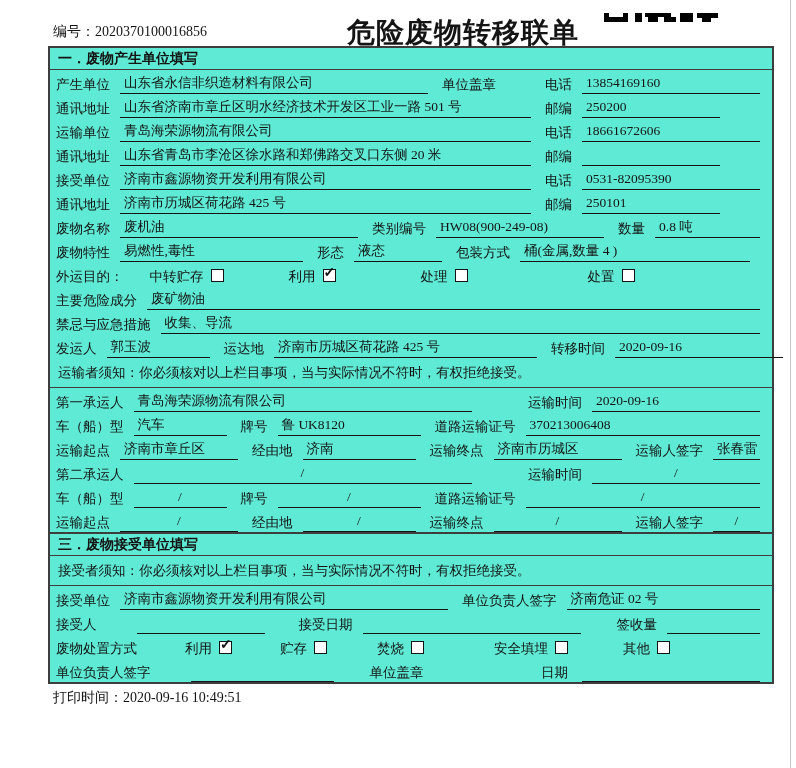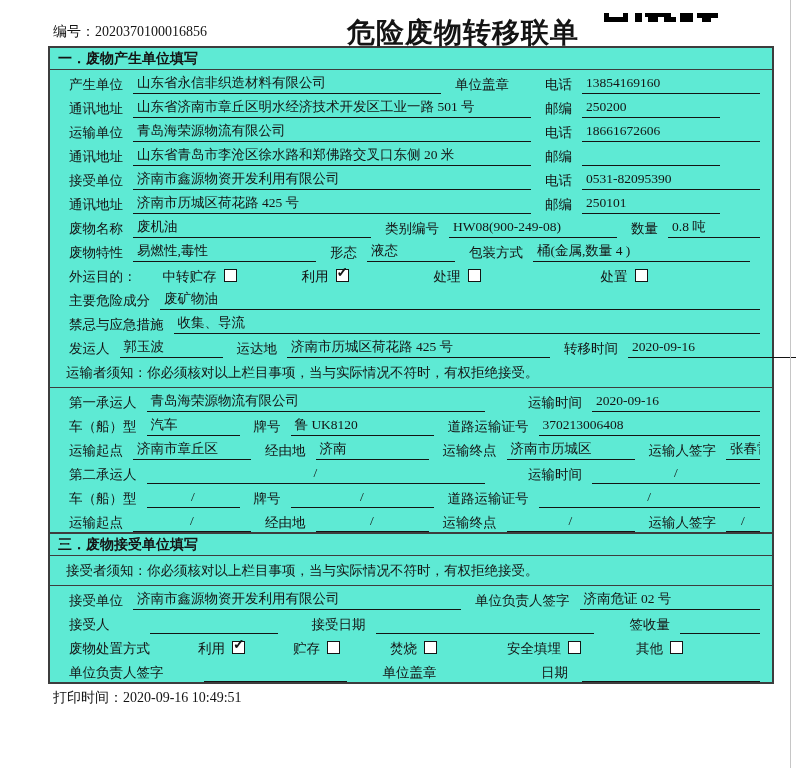--- a/index.html
+++ b/index.html
@@ -8,22 +8,22 @@
   .page{position:absolute;left:32px;top:14px;width:726px;margin-left:16px;}
   .hdr{position:relative;height:32px;}
   .doc-no{position:absolute;left:5px;top:9px;font-size:14px;white-space:nowrap;}
   .title{position:absolute;left:50%;margin-left:52px;transform:translateX(-50%);top:0;
          font-size:28px;font-weight:bold;letter-spacing:1px;white-space:nowrap;}
   .qr{position:absolute;right:56px;top:-6px;}
   .box{border:2px solid #3d3d3d;background:#5eead4;}
   .sec-hdr{font-weight:bold;font-size:14px;line-height:21px;padding-left:8px;
            border-bottom:1px solid #3d3d3d;}
   .sec-hdr.bt{border-top:2px solid #3d3d3d;}
-  .notice{font-size:13.5px;line-height:29px;padding-left:16px;border-bottom:1px solid #3d3d3d;}
-  .row{display:flex;align-items:flex-end;height:24px;padding:0 10px 0 19px;font-size:13.5px;}
+  .notice{font-size:13.5px;line-height:29px;padding-left:8px;border-bottom:1px solid #3d3d3d;}
+  .row{display:flex;align-items:flex-end;height:24px;padding:0 10px 0 6px;font-size:13.5px;}
   .lbl{line-height:19px;white-space:nowrap;margin-right:10px;flex:none;}
   .val{line-height:18px;border-bottom:1px solid #141414;margin-right:14px;
        padding:0 4px 1px;white-space:nowrap;flex:none;overflow:hidden;}
   .val.fx{flex:1 1 auto;margin-right:2px;}
   .ctr{text-align:center;}
   .mla{margin-left:auto;}
   .w80{width:80px}.w85{width:85px}.w95{width:95px}.w105{width:105px}.w110{width:110px}
   .w120{width:120px}.w130{width:130px}.w135{width:135px}.w160{width:160px}.w170{width:170px}
   .w175{width:175px}.w210{width:210px}.w230{width:230px}.w255{width:255px}.w300{width:300px}
   .w320{width:320px}.w330{width:330px}

